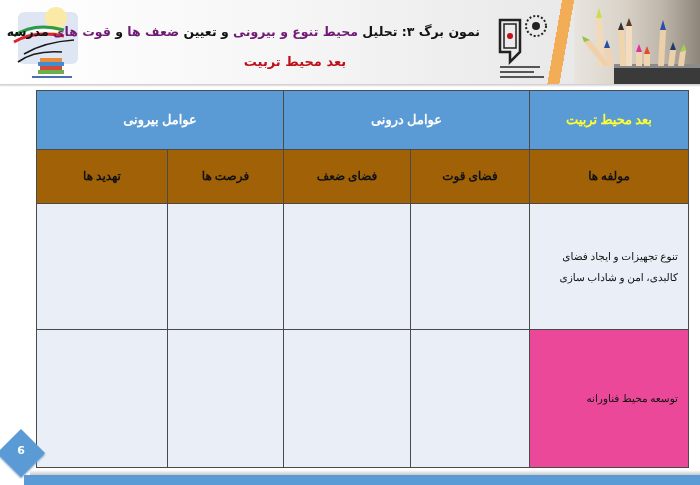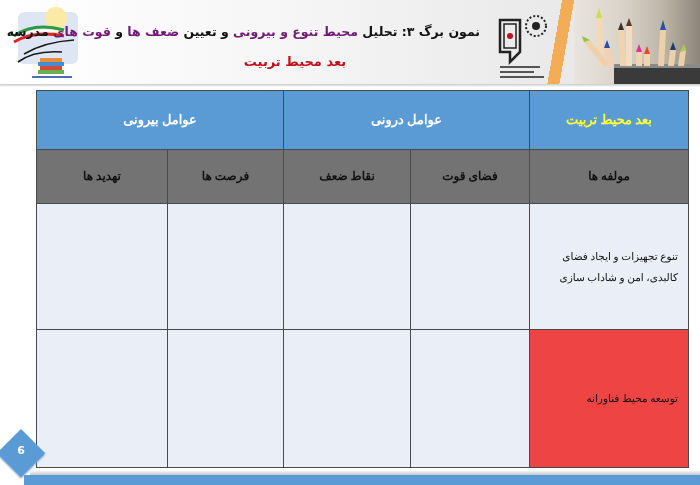--- a/index.html
+++ b/index.html
@@ -32,24 +32,24 @@
     background: linear-gradient(to bottom, #c8c8c8, #ffffff); }
 
   
   .swot {
     position: absolute; left: 36px; top: 90px; width: 652px; height: 378px;
     border-collapse: collapse; direction: rtl; table-layout: fixed;
   }
   .swot td, .swot th { border: 1.5px solid #4a4a4a; text-align: center; vertical-align: middle; font-family: Liberation Serif, serif; }
   .swot .h1 th { background: #5b9bd5; color: #ffffff; font-size: 13px; font-weight: bold; height: 43px; }
   .swot .h1 th.dim { color: #ffff33; }
-  .swot .h2 th { background: #737373; color: #111; font-size: 12px; font-weight: bold; height: 39px; }
+  .swot .h2 th { background: #a16207; color: #111; font-size: 12px; font-weight: bold; height: 39px; }
   .swot td { background: #e9eef7; }
   .swot td.comp { text-align: right; padding: 16px 10px; font-size: 10.5px; color: #111; line-height: 21px; }
-  .swot tr.alt td.comp { background: #ef4444; margin-top: 24px; }
+  .swot tr.alt td.comp { background: #ec4899; margin-top: 24px; }
 
   
   .footer-shadow { position: absolute; left: 30px; top: 470px; width: 670px; height: 6px;
     background: linear-gradient(to bottom, #ffffff, #bdbdbd); }
   .footer-bar { position: absolute; left: 24px; top: 475px; width: 676px; height: 10px; background: #5b9bd5; }
 
   .page-badge { position: absolute; left: 4px; top: 436px; width: 34px; height: 34px;
     transform: rotate(45deg); background: #5b9bd5; box-shadow: 1px 1px 2px #7a9fca; }
   .page-num { position: absolute; left: 4px; top: 444px; width: 34px; text-align: center;
     color: #ffffff; font-size: 11px; font-weight: bold; direction: ltr; }
@@ -131,21 +131,21 @@
   </colgroup>
   <tbody>
       <tr class="h1">
     <th class="dim">بعد محیط تربیت</th>
     <th colspan="2">عوامل درونی</th>
     <th colspan="2">عوامل بیرونی</th>
   </tr>
   <tr class="h2">
     <th>مولفه ها</th>
     <th>فضای قوت</th>
-    <th>نقاط ضعف</th>
+    <th>فضای ضعف</th>
     <th>فرصت ها</th>
     <th>تهدید ها</th>
   </tr>
   <tr style="height:91px">
     <td class="comp">تنوع تجهیزات و ایجاد فضای کالبدی، امن و شاداب سازی</td>
     <td></td>
     <td></td>
     <td></td>
     <td></td>
   </tr>

